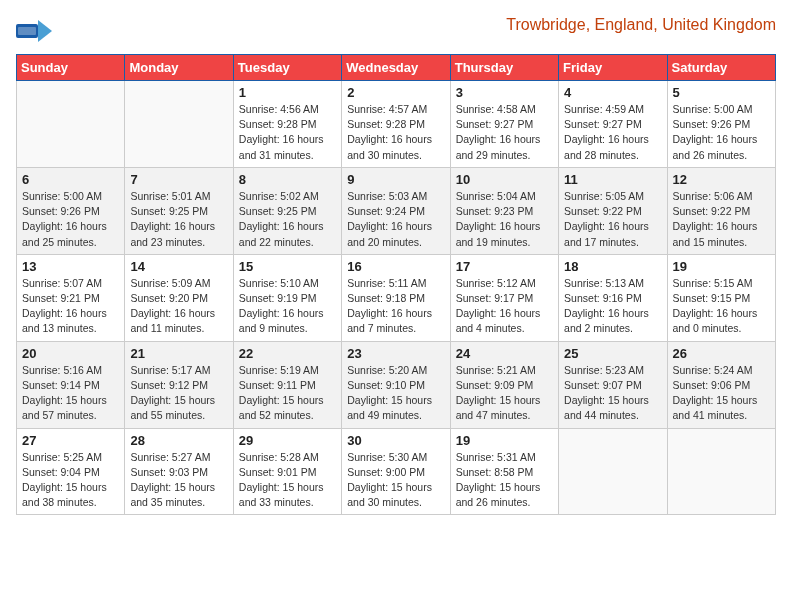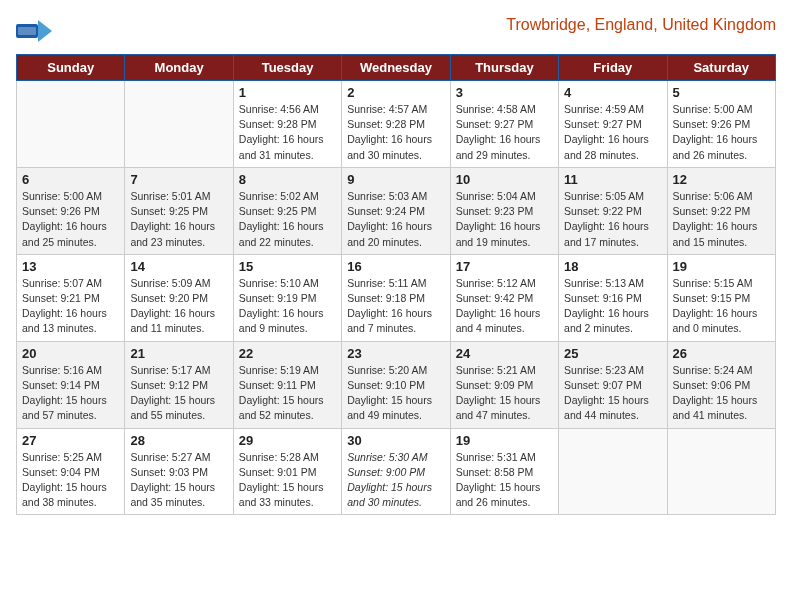--- a/index.html
+++ b/index.html
@@ -21,26 +21,26 @@
       align-items: center;
       gap: 4px;
     }
     .logo-text-general { font-size: 15px; font-weight: bold; color: #333; }
     .logo-text-blue { font-size: 15px; font-weight: bold; color: #1a5ca8; }
     .title-area { text-align: right; }
     .month-title { font-size: 42px; color: #1a3a5c; font-weight: bold; letter-spacing: 1px; }
     .location-title { font-size: 16px; color: #c2410c; }
     .calendar { width: 100%; border-collapse: collapse; }
     .calendar th {
-      background: #7f1d1d;
+      background: #ef4444;
       color: #fff;
       font-size: 13px;
       font-weight: bold;
       padding: 5px 4px;
-      text-align: center;
+      text-align: left;
       border: 1px solid #1a5ca8;
     }
     .calendar td {
       vertical-align: top;
       padding: 4px 5px;
       font-size: 11px;
       color: #333;
       border: 1px solid #ccc;
       width: calc(100%/7);
       min-height: 70px;
@@ -195,21 +195,21 @@
         <td>
           <span class="day-num">16</span>
           <div class="day-info" style="white-space: pre-line;">Sunrise: 5:11 AM
 Sunset: 9:18 PM
 Daylight: 16 hours
 and 7 minutes.</div>
         </td>
         <td>
           <span class="day-num">17</span>
           <div class="day-info" style="white-space: pre-line;">Sunrise: 5:12 AM
-Sunset: 9:42 PM
+Sunset: 9:17 PM
 Daylight: 16 hours
 and 4 minutes.</div>
         </td>
         <td>
           <span class="day-num">18</span>
           <div class="day-info" style="white-space: pre-line;">Sunrise: 5:13 AM
 Sunset: 9:16 PM
 Daylight: 16 hours
 and 2 minutes.</div>
         </td>
@@ -289,21 +289,21 @@
         </td>
         <td>
           <span class="day-num">29</span>
           <div class="day-info" style="white-space: pre-line;">Sunrise: 5:28 AM
 Sunset: 9:01 PM
 Daylight: 15 hours
 and 33 minutes.</div>
         </td>
         <td>
           <span class="day-num">30</span>
-          <div class="day-info" style="white-space: pre-line; font-style: italic;">Sunrise: 5:30 AM
+          <div class="day-info" style="white-space: pre-line;">Sunrise: 5:30 AM
 Sunset: 9:00 PM
 Daylight: 15 hours
 and 30 minutes.</div>
         </td>
         <td>
           <span class="day-num">19</span>
           <div class="day-info" style="white-space: pre-line;">Sunrise: 5:31 AM
 Sunset: 8:58 PM
 Daylight: 15 hours
 and 26 minutes.</div>

